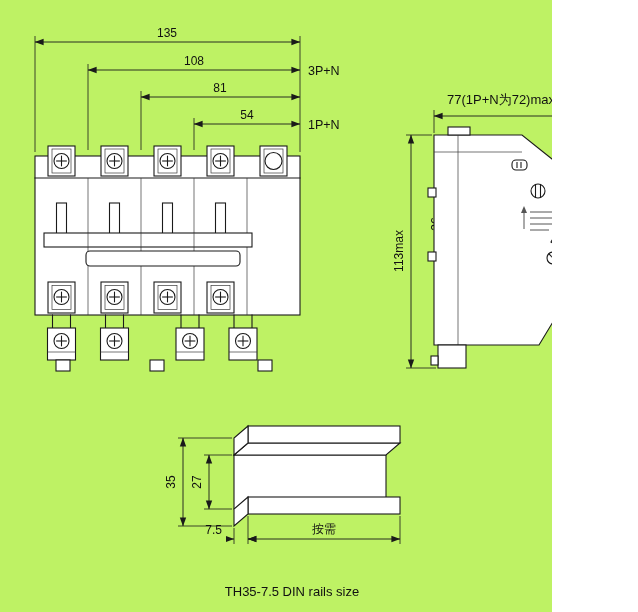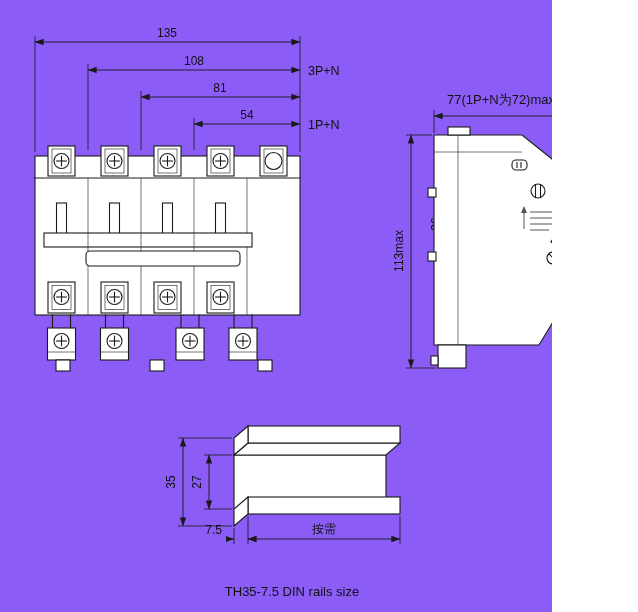--- a/index.html
+++ b/index.html
@@ -1,16 +1,16 @@
 <!DOCTYPE html>
 <html><head>
 <meta charset="utf-8">
 <style>
   html,body{margin:0;padding:0;background:#fff;}
-  .page{position:relative;width:552px;height:612px;background:#8b5cf6;overflow:hidden;}
+  .page{position:relative;width:552px;height:612px;background:#bef264;overflow:hidden;}
   svg text{font-family:"Liberation Sans","DejaVu Sans",sans-serif;fill:#111;}
   .dw{stroke:#1a1a1a;stroke-width:1.1;fill:none;stroke-linecap:square;}
   .dwf{stroke:#1a1a1a;stroke-width:1.1;fill:#ffffff;}
   .thin{stroke:#3a3a3a;stroke-width:0.7;fill:none;}
   .dim{stroke:#1a1a1a;stroke-width:0.9;fill:none;}
   .ext{stroke:#1a1a1a;stroke-width:0.8;fill:none;}
   .gray{stroke:#555;stroke-width:1;fill:none;}
   .t12{font-size:12px;}
   .t13{font-size:13px;}
   .lbl{font-size:12.5px;}

